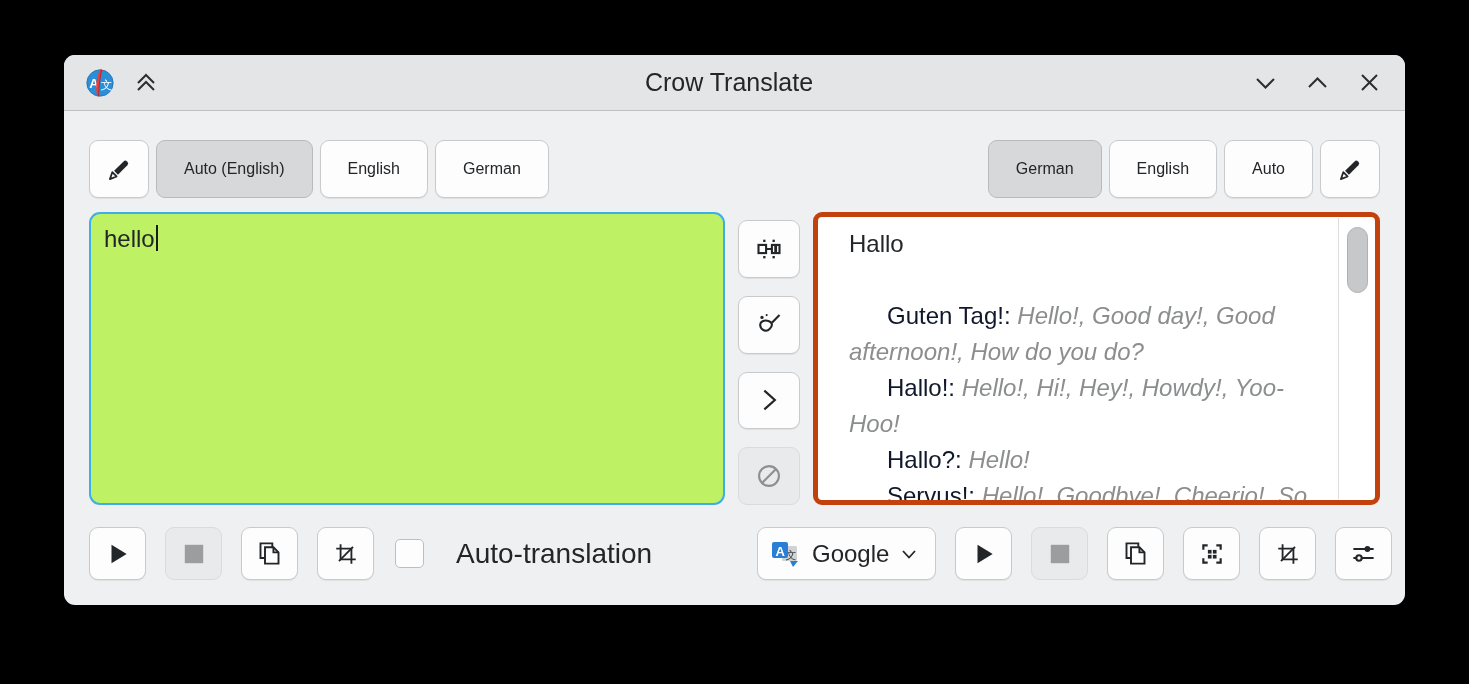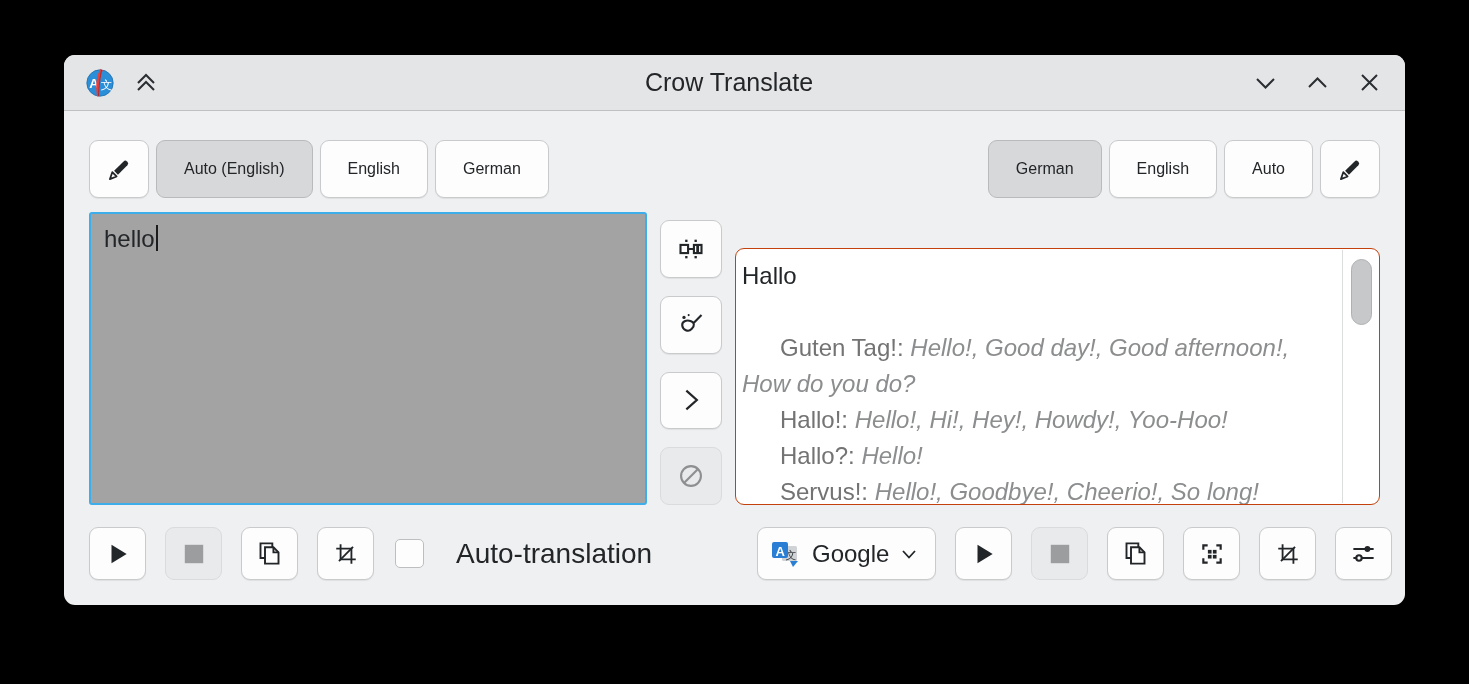--- a/index.html
+++ b/index.html
@@ -32,42 +32,42 @@
     display:flex; align-items:center; justify-content:center;
     color:#232629; font-size:16px; box-shadow:0 1px 1px rgba(0,0,0,.07);
   }
   .btn.pressed { background:#d7d8d9; border-color:#b9babb; box-shadow:none; }
   .btn.disabled { background:#e9eaeb; border-color:#dadbdc; box-shadow:none; }
   .lang-btn { height:58px; padding:0 27px; }
   .icon-btn-lg { width:60px; height:58px; padding:0; }
 
   .mid-row { display:flex; margin-top:14px; flex:0 0 auto; height:293px; }
   .source-box {
-    width:558px; background:#a3a3a3; border:2px solid #3daee9; border-radius:3px;
+    width:636px; background:#bef264; border:2px solid #3daee9; border-radius:11px;
     padding:11px 13px; font-size:24px; color:#232629;
   }
   .cursor { display:inline-block; width:2px; height:26px; background:#1a1c1e; vertical-align:-4px; margin-left:1px; }
 
   .mid-col { width:88px; display:flex; flex-direction:column; align-items:center; justify-content:flex-start; gap:18px; padding-top:8px; }
   .mid-btn { width:62px; height:58px; }
 
   .output-box {
-    flex:1; background:#fff; border:1px solid #c2410c; border-radius:9px;
-    position:relative; padding:9px 46px 8px 6px; font-size:24px; color:#232629;
-    line-height:36px; overflow:hidden;margin-top:36px;
+    flex:1; background:#fff; border:5px solid #c2410c; border-radius:9px;
+    position:relative; padding:9px 46px 8px 31px; font-size:24px; color:#232629;
+    line-height:36px; overflow:hidden;
   }
   .output-box .sep { position:absolute; top:1px; bottom:1px; right:36px; width:1px; background:#dcdddd; }
   .scroll-thumb {
     position:absolute; right:7px; top:10px; width:21px; height:66px;
     background:#c6c8c9; border:1px solid #aeb0b1; border-radius:11px;
   }
   .blank-line { height:36px; }
   .opt-header { font-weight:bold; }
   .opt { text-indent:38px; }
-  .opt .term { color:#737373; font-style:normal; }
+  .opt .term { color:#0f172a; font-style:normal; }
   .opt .vals { color:#8b8d8e; font-style:italic; }
 
   .bottom-row { display:flex; margin-top:22px; flex:0 0 auto; align-items:center; }
   .bl-group { width:646px; display:flex; align-items:center; gap:19px; flex:0 0 auto; }
   .br-group { display:flex; align-items:center; gap:19px; margin-left:22px; }
   .icon-btn { width:57px; height:53px; padding:0; }
   .checkbox { width:29px; height:29px; background:#fdfdfd; border:1px solid #bcbebf; border-radius:5px; margin-left:2px; }
   .chk-label { font-size:28px; color:#232629; margin-left:13px; }
 
   .engine-btn { height:53px; padding:0 16px 0 10px; gap:10px; font-size:24px; }

